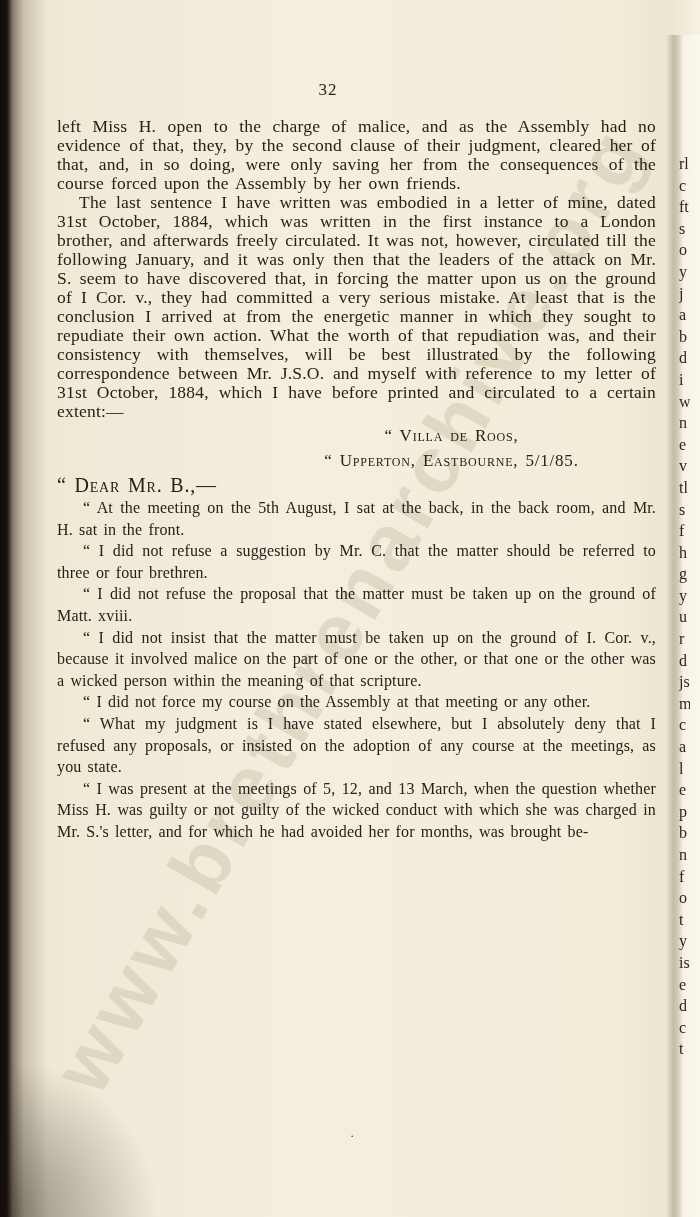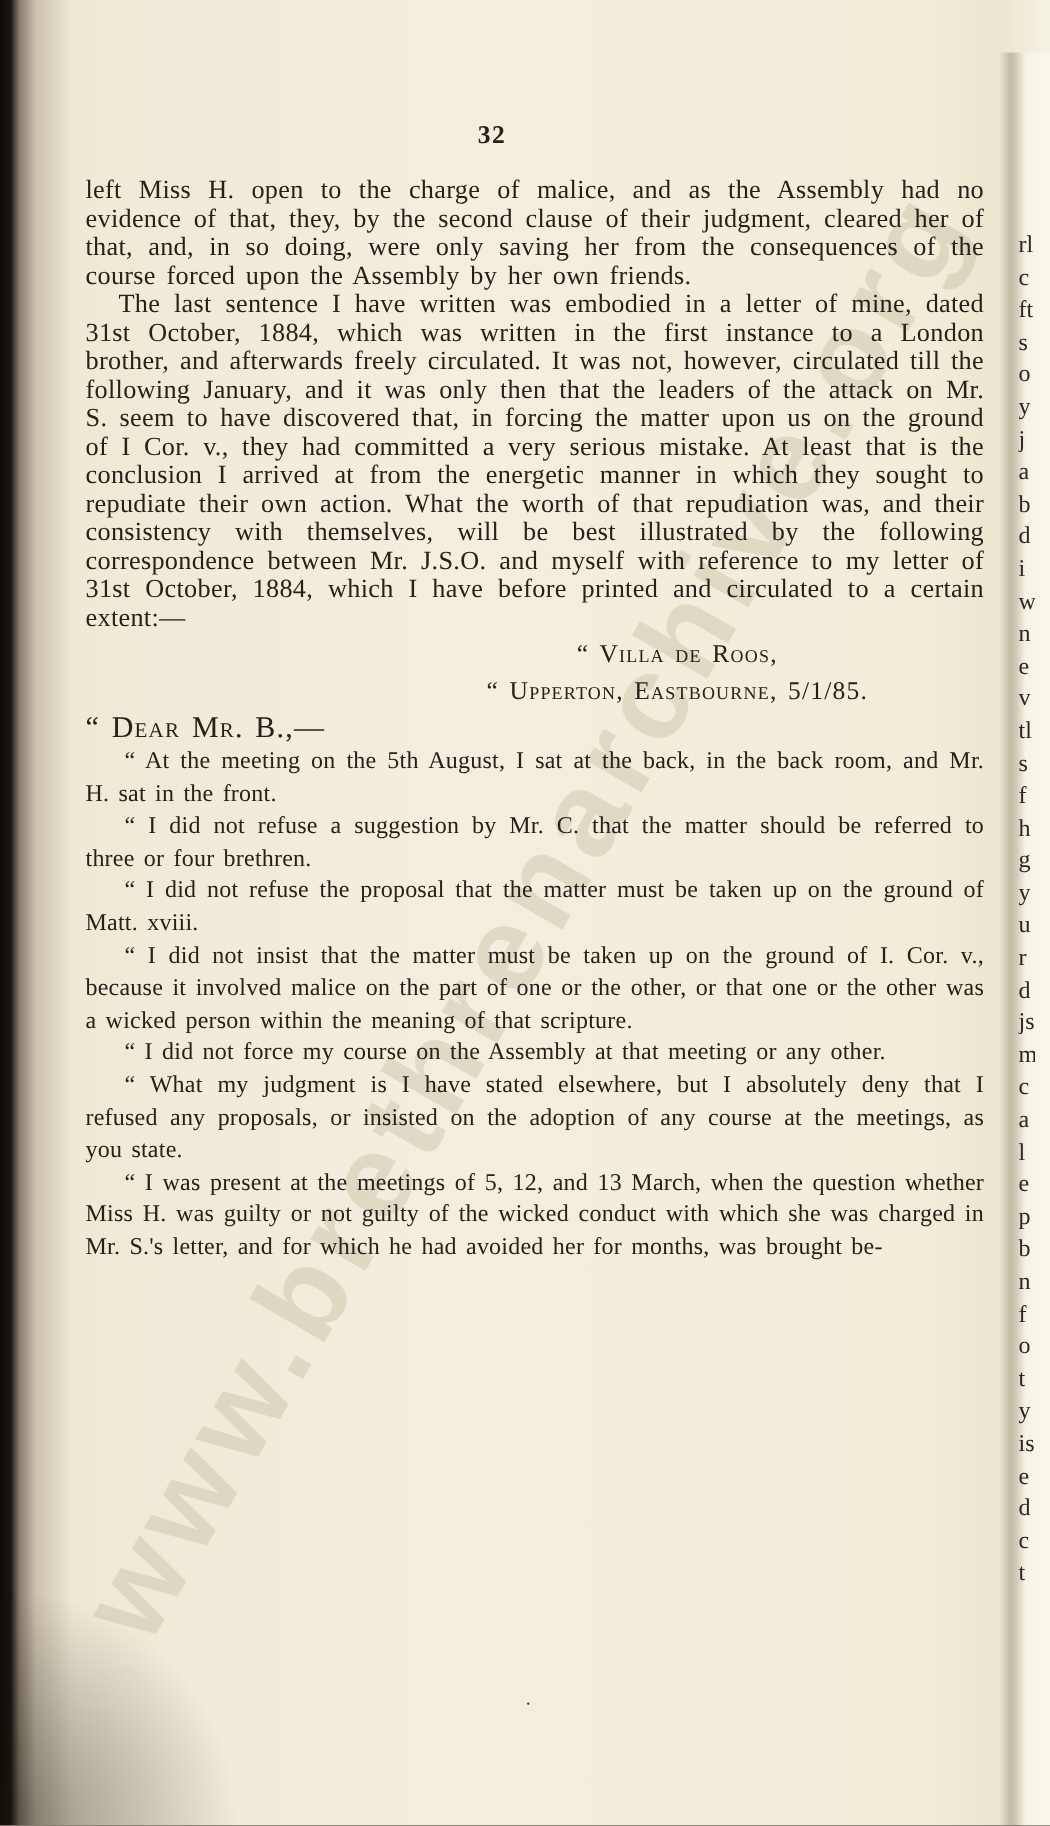--- a/index.html
+++ b/index.html
@@ -39,21 +39,21 @@
     position:absolute;top:118px;left:13px;width:11px;
     overflow:hidden;
     font-size:16px;line-height:21.6px;
     color:#2c2720;
     word-break:break-all;overflow-wrap:anywhere;
     letter-spacing:0;
   }
   .page-number{
     position:absolute;top:80px;left:0;right:44px;
     text-align:center;
-    font-size:17px;font-weight:bold;letter-spacing:1px;
+    font-size:17px;font-weight:normal;letter-spacing:1px;
   }
   .content{
     position:absolute;left:57px;right:44px;top:117px;
     text-align:justify;
   }
   .para{
     margin:0;
     font-size:17.5px;line-height:19px;
     word-spacing:2.5px;letter-spacing:.2px;
   }

